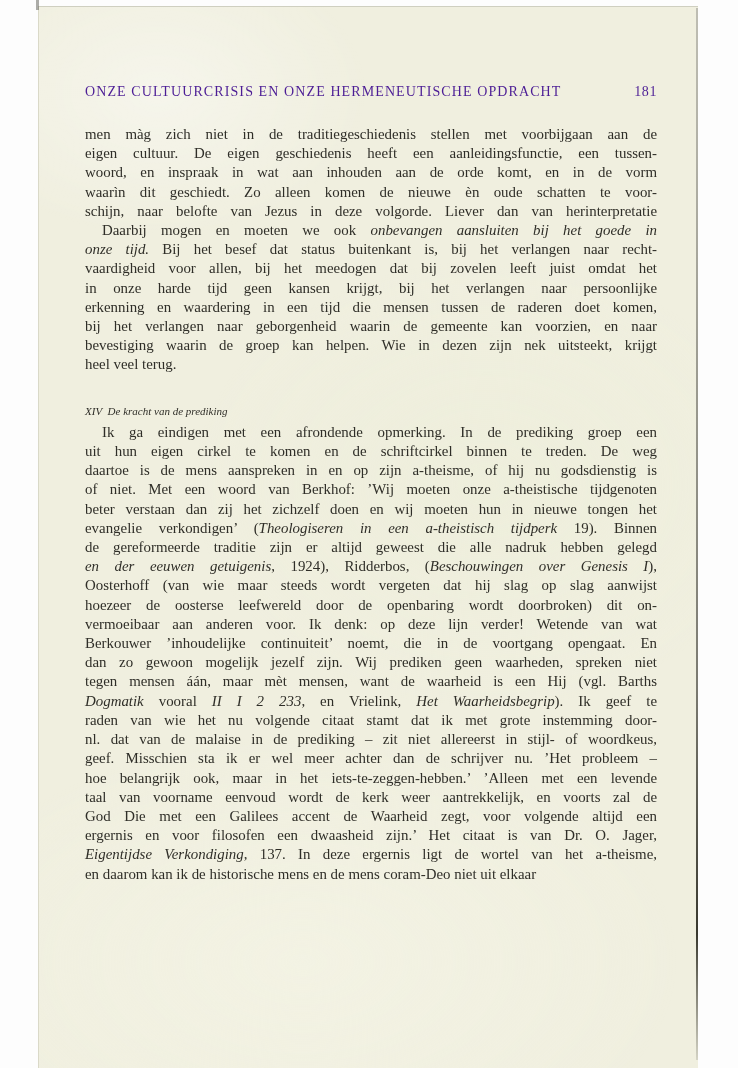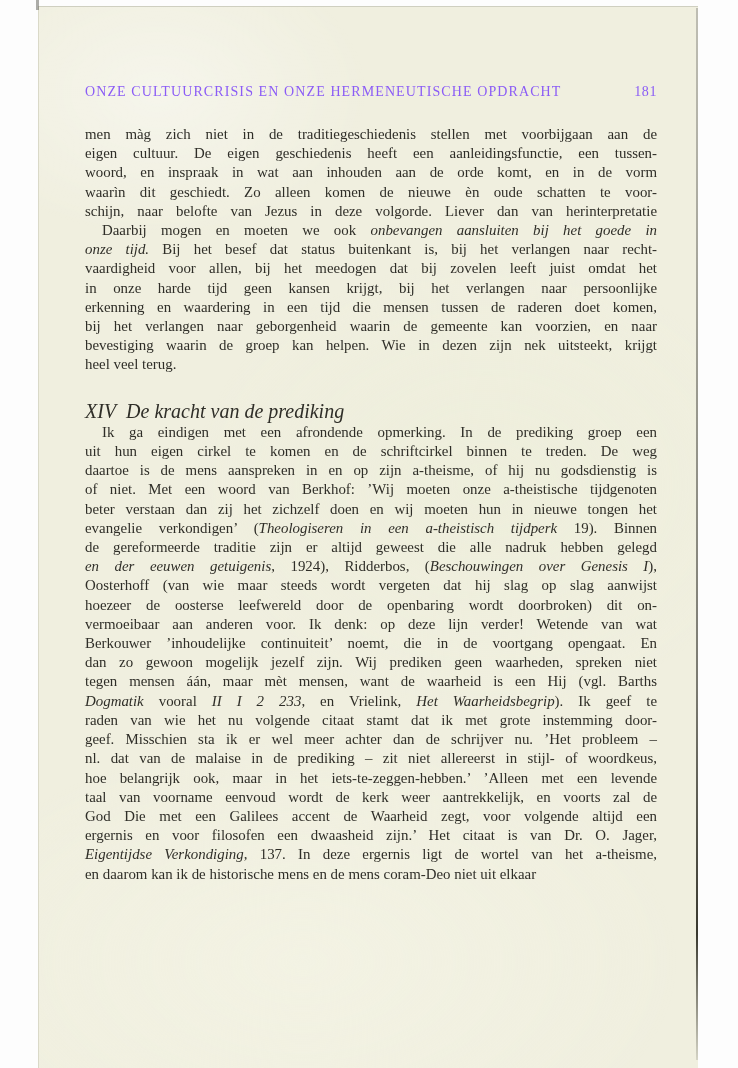--- a/index.html
+++ b/index.html
@@ -49,42 +49,42 @@
 
   .running-header {
     position: absolute;
     left: 85px; top: 84px;
     width: 572px;
     display: flex;
     justify-content: space-between;
     align-items: baseline;
     font-size: 14px;
     letter-spacing: 1.1px;
-    color: #8b5cf6;
+    color: #4c1d95;
     white-space: nowrap;
   }
   .running-header .page-num { letter-spacing: 0.6px; }
 
   .body-text {
     position: absolute;
     left: 85px; top: 125px;
     width: 572px;
     font-size: 14.9px;
     line-height: 19.2px;
     color: #2f2e28;
     text-align: justify;
   }
   .paragraph { margin: 0; }
   .line { text-align: justify; text-align-last: justify; }
   .line.last { text-align-last: auto; }
   .paragraph.indent .line:first-child { text-indent: 17px; }
 
   .section-heading {
     font-style: italic;
-    font-size: 20px;
+    font-size: 11px;
     margin: 27px 0 2px 0;
     color: #2f2e28;
     text-align: left;
   }
 </style>
 </head>
 <body>
 
 <div class="scan-frame">
   <div class="paper"></div>
@@ -125,22 +125,22 @@
         <div class="line">de gereformeerde traditie zijn er altijd geweest die alle nadruk hebben gelegd</div>
         <div class="line"><i>en der eeuwen getuigenis</i>, 1924), Ridderbos, (<i>Beschouwingen over Genesis I</i>),</div>
         <div class="line">Oosterhoff (van wie maar steeds wordt vergeten dat hij slag op slag aanwijst</div>
         <div class="line">hoezeer de oosterse leefwereld door de openbaring wordt doorbroken) dit on-</div>
         <div class="line">vermoeibaar aan anderen voor. Ik denk: op deze lijn verder! Wetende van wat</div>
         <div class="line">Berkouwer ’inhoudelijke continuiteit’ noemt, die in de voortgang opengaat. En</div>
         <div class="line">dan zo gewoon mogelijk jezelf zijn. Wij prediken geen waarheden, spreken niet</div>
         <div class="line">tegen mensen áán, maar mèt mensen, want de waarheid is een Hij (vgl. Barths</div>
         <div class="line"><i>Dogmatik</i> vooral <i>II I 2 233</i>, en Vrielink, <i>Het Waarheidsbegrip</i>). Ik geef te</div>
         <div class="line">raden van wie het nu volgende citaat stamt dat ik met grote instemming door-</div>
+        <div class="line">nl. dat van de malaise in de prediking – zit niet allereerst in stijl- of woordkeus,</div>
         <div class="line">geef. Misschien sta ik er wel meer achter dan de schrijver nu. ’Het probleem –</div>
-        <div class="line">nl. dat van de malaise in de prediking – zit niet allereerst in stijl- of woordkeus,</div>
         <div class="line">hoe belangrijk ook, maar in het iets-te-zeggen-hebben.’ ’Alleen met een levende</div>
         <div class="line">taal van voorname eenvoud wordt de kerk weer aantrekkelijk, en voorts zal de</div>
         <div class="line">God Die met een Galilees accent de Waarheid zegt, voor volgende altijd een</div>
         <div class="line">ergernis en voor filosofen een dwaasheid zijn.’ Het citaat is van Dr. O. Jager,</div>
         <div class="line"><i>Eigentijdse Verkondiging</i>, 137. In deze ergernis ligt de wortel van het a-theisme,</div>
         <div class="line last">en daarom kan ik de historische mens en de mens coram-Deo niet uit elkaar</div>
       </div>
     </div>
 </div>
 

